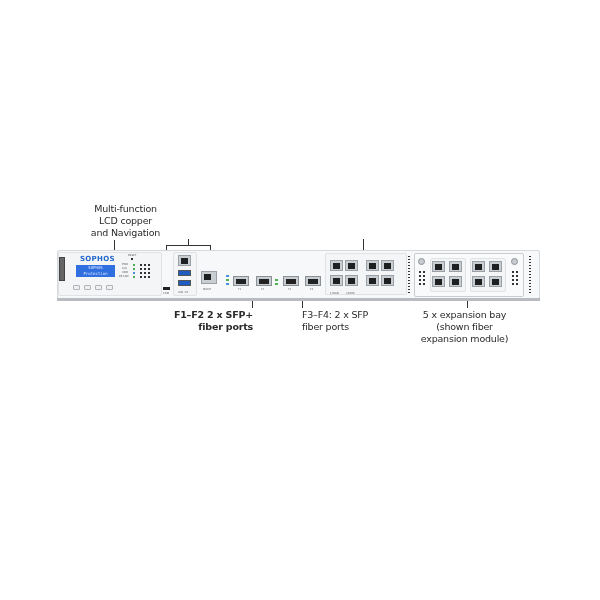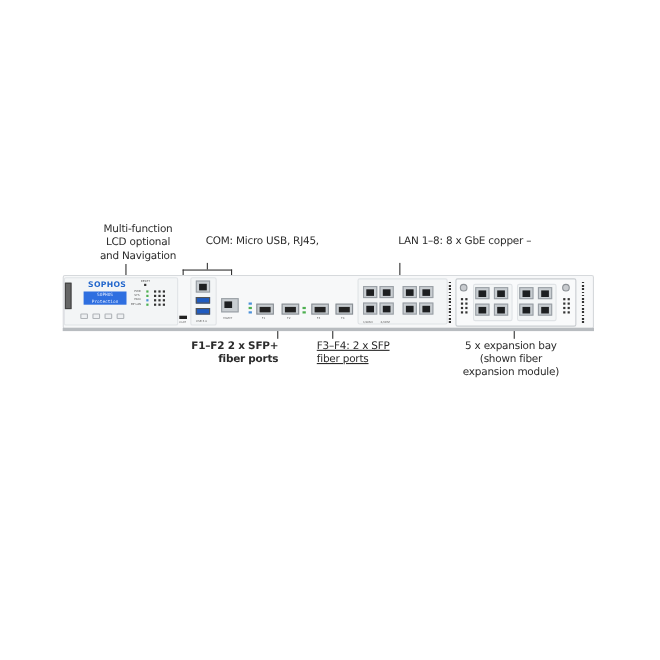--- a/index.html
+++ b/index.html
@@ -40,45 +40,43 @@
   .blueled { position: absolute; width: 3px; height: 2px; background: #4a90d9; }
   .tinylbl { position: absolute; font-size: 2.6px; color: #666; }
   .screw { position: absolute; width: 7px; height: 7px; border-radius: 50%; background: #c8cbcf; border: 1px solid #8c9196; }
   .vent { position: absolute; width: 2px; background: repeating-linear-gradient(#333 0 1.5px, transparent 1.5px 3px); }
 </style>
 </head>
 <body>
 
 <div class="callout center" style="left:78px; top:203px; width:95px;">
   <div>Multi-function</div>
-  <div>LCD optional</div>
+  <div>LCD copper</div>
   <div>and Navigation</div>
 </div>
 <div class="leader" style="left:114px; top:240px; width:1px; height:27px;"></div>
 
 <div class="callout" style="left:187px; top:214px; width:150px;">
-  <div>COM: Micro USB, RJ45,</div>
 </div>
 <div class="leader" style="left:188px; top:239px; width:1px; height:6px;"></div>
 <div class="leader" style="left:166px; top:245px; width:45px; height:1px;"></div>
 <div class="leader" style="left:166px; top:245px; width:1px; height:39px;"></div>
 <div class="leader" style="left:210px; top:245px; width:1px; height:27px;"></div>
 
 <div class="callout" style="left:362px; top:214px; width:170px;">
-  <div>LAN 1–8: 8 x GbE copper –</div>
 </div>
 <div class="leader" style="left:363px; top:239px; width:1px; height:14px;"></div>
 
 <div class="callout right" style="left:160px; top:309px; width:93px;font-weight:bold;">
   <div>F1–F2 2 x SFP+</div>
   <div>fiber ports</div>
 </div>
 <div class="leader" style="left:252px; top:290px; width:1px; height:18px;"></div>
 
-<div class="callout" style="left:288px; top:309px; width:100px;text-decoration:underline;">
+<div class="callout" style="left:302px; top:309px; width:100px;">
   <div>F3–F4: 2 x SFP</div>
   <div>fiber ports</div>
 </div>
 <div class="leader" style="left:302px; top:290px; width:1px; height:18px;"></div>
 
 <div class="callout center" style="left:412px; top:309px; width:105px;">
   <div>5 x expansion bay</div>
   <div>(shown fiber</div>
   <div>expansion module)</div>
 </div>

